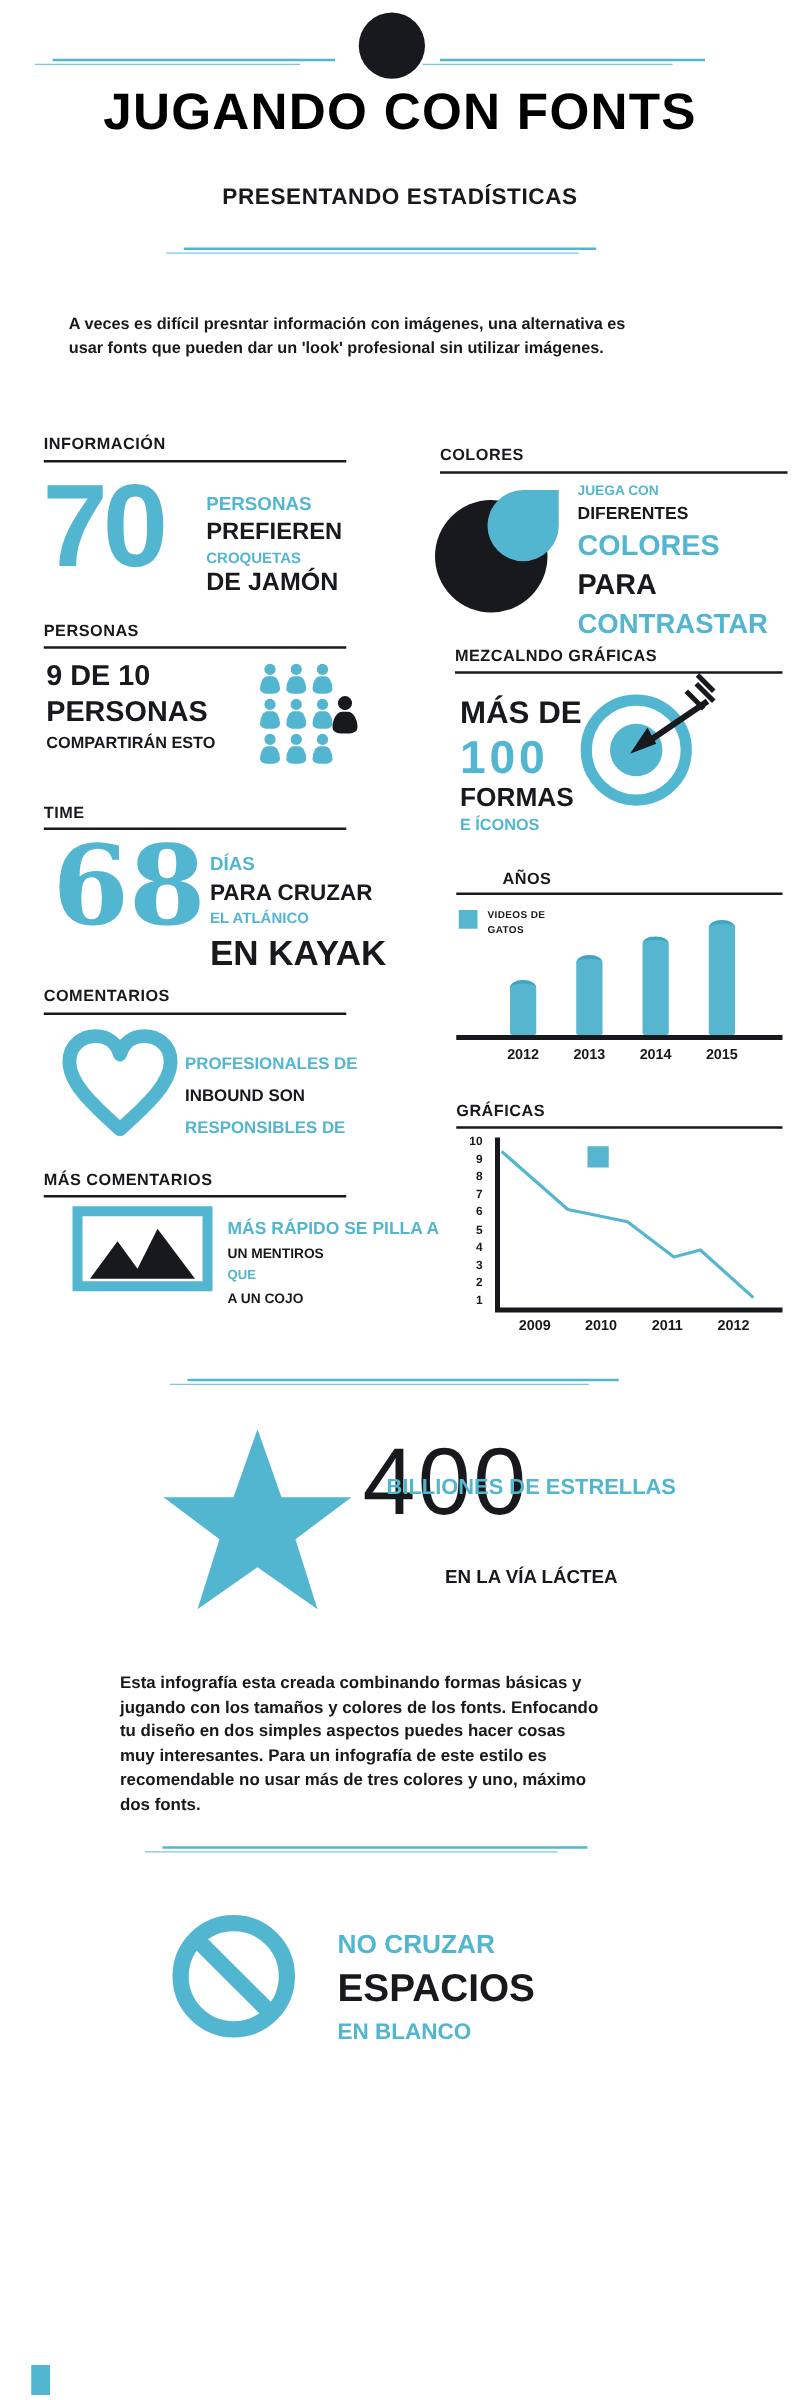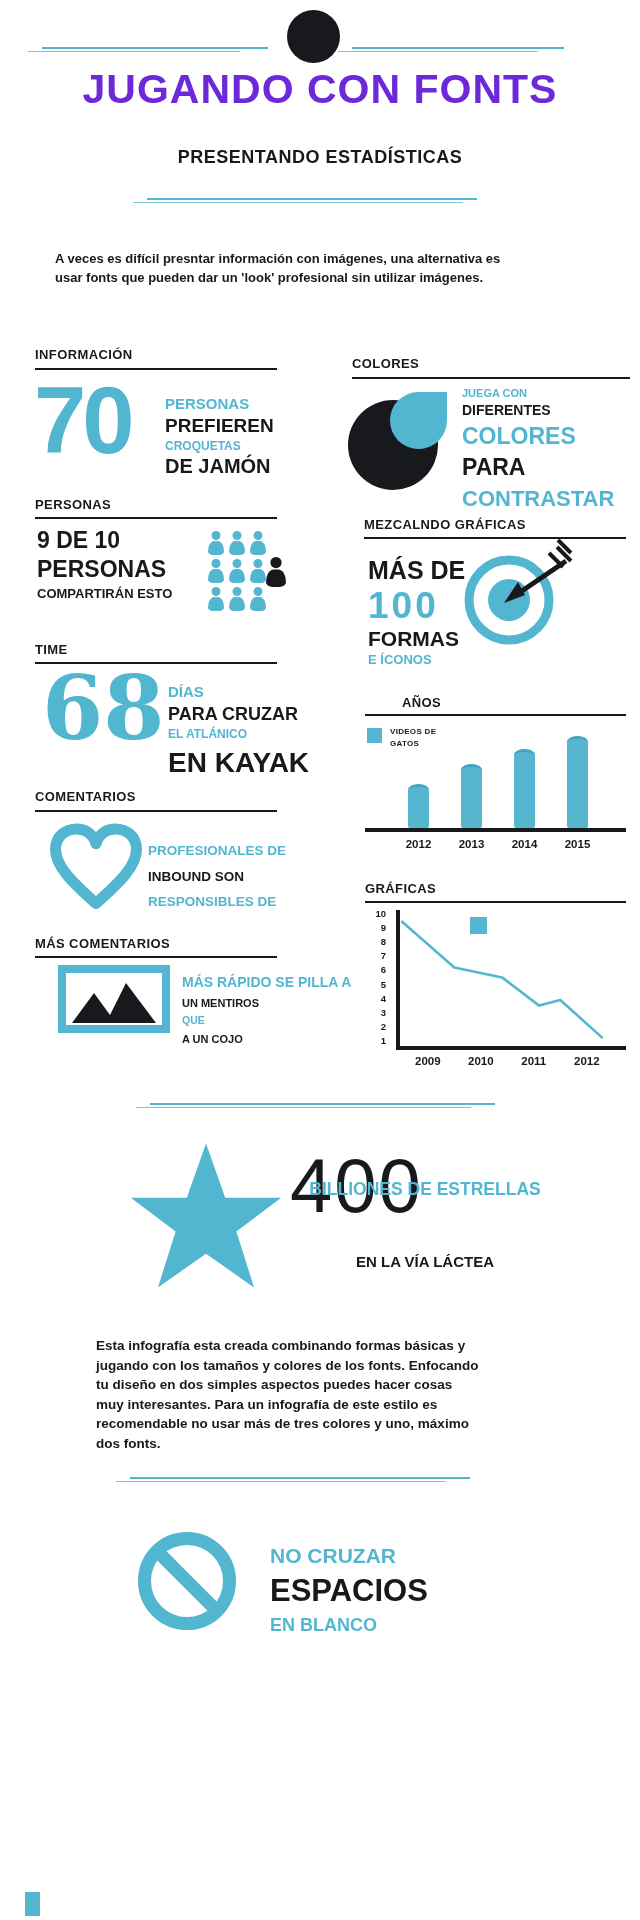--- a/index.html
+++ b/index.html
@@ -47,21 +47,21 @@
 
   <div class="abs" style="left:287px;top:10px;width:53px;height:53px;border-radius:50%;background:#17191c;"></div>
   <div class="divider" style="left:42px;top:47px;width:226px;">
     <div class="l1" style="width:226px;"></div>
       <div class="l2" style="width:212px;"></div>
   </div>
   <div class="divider" style="left:352px;top:47px;width:212px;">
     <div class="l1" style="width:212px;"></div>
       <div class="l2" style="width:200px;"></div>
   </div>
-  <div class="abs" style="left:0;top:66px;width:640px;text-align:center;font-size:41px;font-weight:800;letter-spacing:1px;color:#6d28d9;">JUGANDO CON FONTS</div>
+  <div class="abs" style="left:0;top:66px;width:640px;text-align:center;font-size:41px;font-weight:800;letter-spacing:1px;color:#000000;">JUGANDO CON FONTS</div>
   <div class="abs" style="left:0;top:147px;width:640px;text-align:center;font-size:18px;font-weight:800;letter-spacing:.5px;">PRESENTANDO ESTADÍSTICAS</div>
   <div class="divider" style="left:147px;top:198px;">
     <div class="l1" style="width:330px;"></div>
       <div class="l2" style="width:330px;"></div>
   </div>
 
   <div class="para" style="left:55px;top:250px;width:448px;font-size:13px;">A veces es difícil presntar información con imágenes, una alternativa es usar fonts que pueden dar un 'look' profesional sin utilizar imágenes.</div>
 
   <div class="sec-label" style="left:35px;top:347px;">INFORMACIÓN</div>
   <div class="sec-rule" style="left:35px;top:368px;width:242px;"></div>

